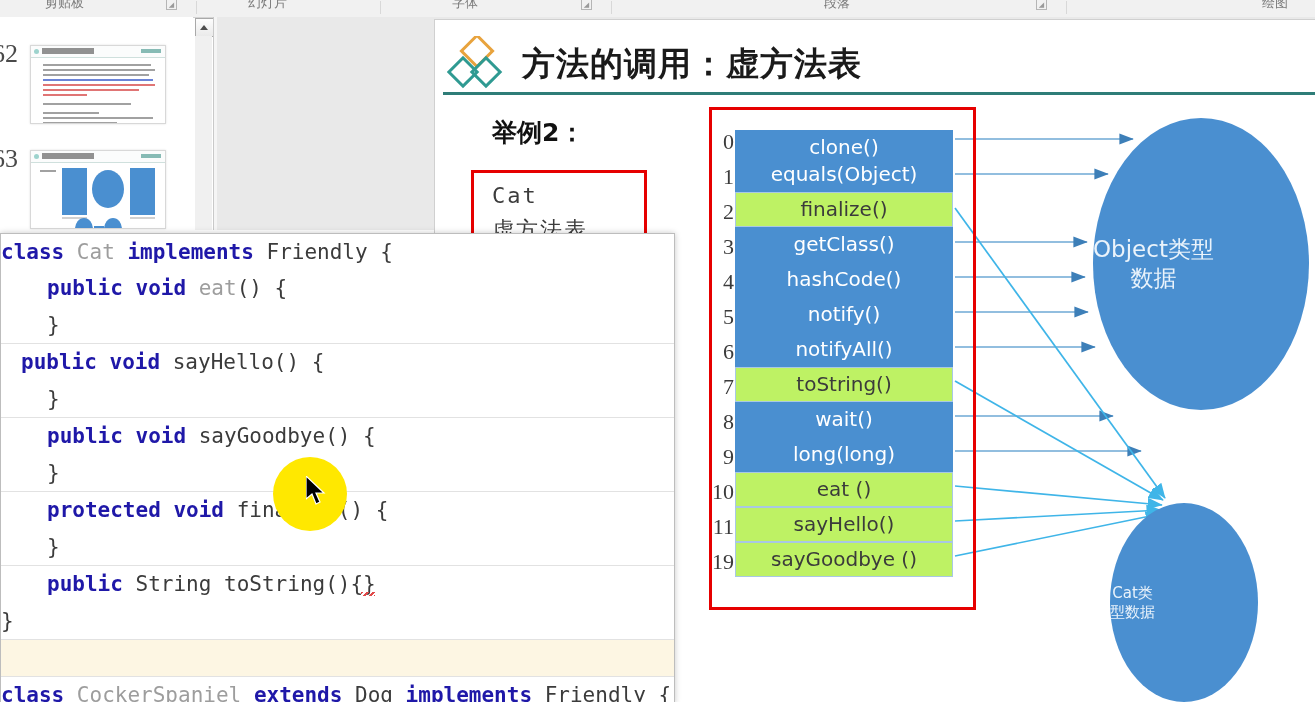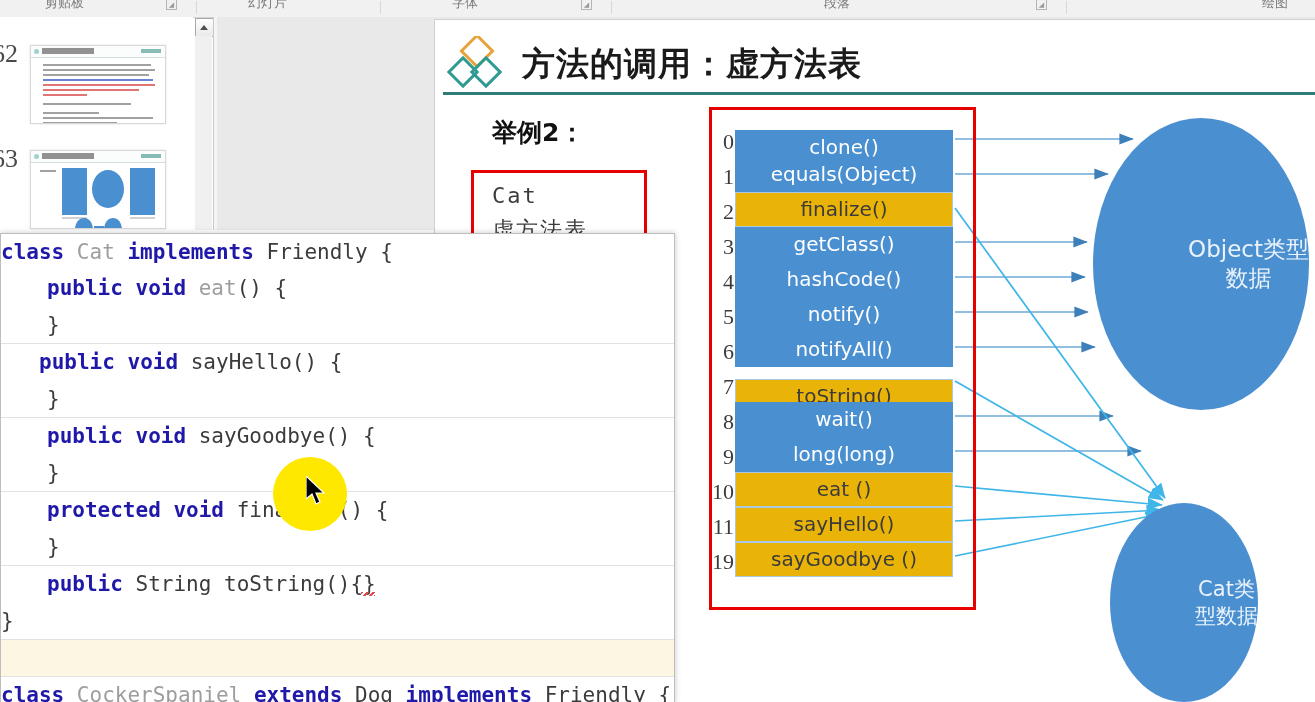--- a/index.html
+++ b/index.html
@@ -133,39 +133,39 @@
   
   #vtable-frame{
     position:absolute;left:709px;top:107px;width:261px;height:497px;
     border:3px solid #e60000;
   }
   .vrow{
     position:absolute;left:735px;width:218px;height:35px;
     border:1px solid #a8c8e4;box-sizing:border-box;
     font-size:20px;text-align:center;line-height:33px;
     font-family:"DejaVu Sans",sans-serif;
-    color:#3b3b3b;background:#eab308;
+    color:#3b3b3b;background:#bef264;
   }
   .vrow.filled{background:#4a8fd0;color:#ffffff;border-color:#4a8fd0;}
   .vidx{
     position:absolute;left:708px;width:26px;
     font-size:22px;color:#3b3b3b;text-align:right;
     font-family:"Liberation Serif","DejaVu Serif",serif;
   }
 
   
   .bubble{
     position:absolute;border-radius:50%;
     background:#4a8fd0;color:#eaf3fb;
-    display:flex;align-items:center;justify-content:flex-end;
+    display:flex;align-items:center;justify-content:flex-start;
     text-align:center;line-height:1.25;
     font-family:"DejaVu Sans",sans-serif;
   }
   #bubble-object{left:1093px;top:118px;width:216px;height:292px;font-size:23px;}
-  #bubble-cat{left:1110px;top:503px;width:148px;height:199px;font-size:21px;}
+  #bubble-cat{left:1110px;top:503px;width:148px;height:199px;font-size:15px;}
 
   
   #arrows{position:absolute;left:0;top:0;width:1315px;height:702px;pointer-events:none;}
 
   
   #code-panel{
     position:absolute;left:0;top:233px;width:673px;height:469px;
     background:#ffffff;border:1px solid #bdbdbd;
     box-shadow:0 0 6px rgba(0,0,0,.22);
     overflow:hidden;
@@ -317,21 +317,21 @@
     <div class="vrow" style="top: 192px;">finalize()</div>
     <div class="vidx" style="top: 199px;">2</div>
     <div class="vrow filled" style="top: 227px;">getClass()</div>
     <div class="vidx" style="top: 234px;">3</div>
     <div class="vrow filled" style="top: 262px;">hashCode()</div>
     <div class="vidx" style="top: 269px;">4</div>
     <div class="vrow filled" style="top: 297px;">notify()</div>
     <div class="vidx" style="top: 304px;">5</div>
     <div class="vrow filled" style="top: 332px;">notifyAll()</div>
     <div class="vidx" style="top: 339px;">6</div>
-    <div class="vrow" style="top: 379px;">toString()</div>
+    <div class="vrow" style="top: 367px;">toString()</div>
     <div class="vidx" style="top: 374px;">7</div>
     <div class="vrow filled" style="top: 402px;">wait()</div>
     <div class="vidx" style="top: 409px;">8</div>
     <div class="vrow filled" style="top: 437px;">long(long)</div>
     <div class="vidx" style="top: 444px;">9</div>
     <div class="vrow" style="top: 472px;">eat ()</div>
     <div class="vidx" style="top: 479px; text-align: right;">10</div>
     <div class="vrow" style="top: 507px;">sayHello()</div>
     <div class="vidx" style="top: 514px;">11</div>
     <div class="vrow" style="top: 542px;">sayGoodbye ()</div>
@@ -348,21 +348,21 @@
   <div>
     <span>Cat类</span><br>
     <span>型数据</span>
   </div>
 </div>
 
 <div id="code-panel">
     <div class="code-line" style="top: 0px; padding-left: 0px;"><span class="kw">class </span><span class="dim">Cat </span><span class="kw">implements </span><span class="pln">Friendly {</span></div>
     <div class="code-line" style="top: 36px; padding-left: 46px;"><span class="kw">public void </span><span class="dim">eat</span><span class="pln">() {</span></div>
     <div class="code-line rule" style="top: 73px; padding-left: 46px;"><span class="pln">}</span></div>
-    <div class="code-line" style="top: 110px; padding-left: 38px;"><span class="kw">public void </span><span class="pln">sayHello() {</span></div>
+    <div class="code-line" style="top: 110px; padding-left: 20px;"><span class="kw">public void </span><span class="pln">sayHello() {</span></div>
     <div class="code-line rule" style="top: 147px; padding-left: 46px;"><span class="pln">}</span></div>
     <div class="code-line" style="top: 184px; padding-left: 46px;"><span class="kw">public void </span><span class="pln">sayGoodbye() {</span></div>
     <div class="code-line rule" style="top: 221px; padding-left: 46px;"><span class="pln">}</span></div>
     <div class="code-line" style="top: 258px; padding-left: 46px;"><span class="kw">protected void </span><span class="pln">finalize() {</span></div>
     <div class="code-line rule" style="top: 295px; padding-left: 46px;"><span class="pln">}</span></div>
     <div class="code-line" style="top: 332px; padding-left: 46px;"><span class="kw">public </span><span class="pln">String toString(){}</span></div>
     <div class="code-line rule" style="top: 369px; padding-left: 0px;"><span class="pln">}</span></div>
     <div class="code-line rule hl" style="top: 406px; padding-left: 0px;"><span class="pln"></span></div>
     <div class="code-line" style="top: 443px; padding-left: 0px;"><span class="kw">class </span><span class="dim">CockerSpaniel </span><span class="kw">extends </span><span class="pln">Dog </span><span class="kw">implements </span><span class="pln">Friendly {</span></div>
     <div class="squiggle" style="left: 360px; top: 358px;"></div>

